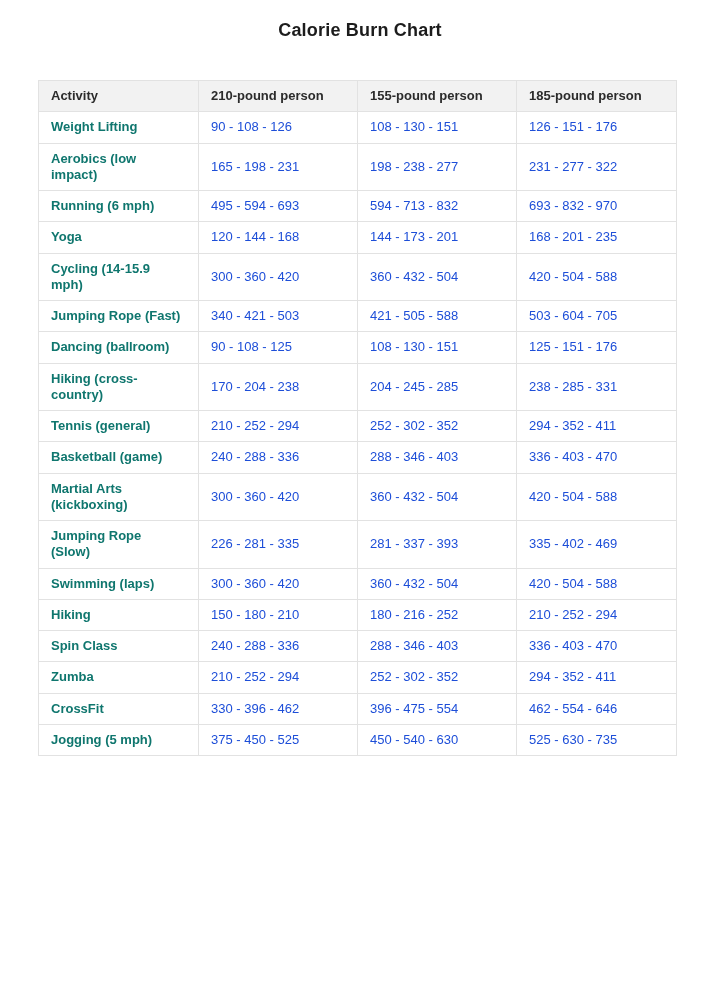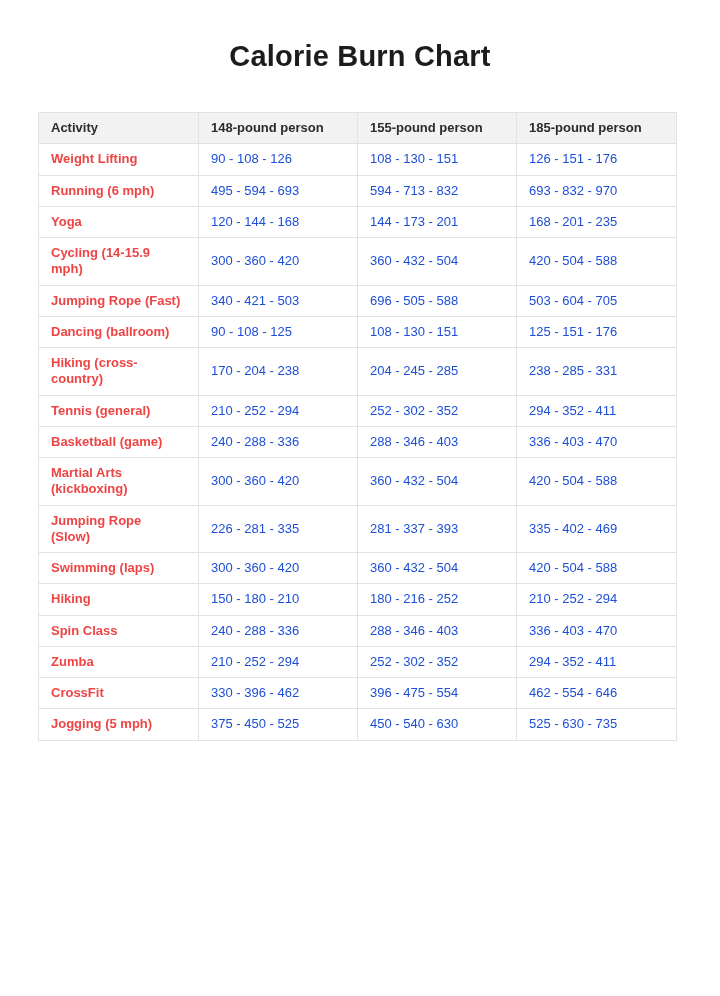--- a/index.html
+++ b/index.html
@@ -7,23 +7,23 @@
     width: 720px; height: 996px;
     background: #ffffff;
     font-family: "Liberation Sans", sans-serif;
   }
   .page {
     width: 720px; height: 996px;
     background: #ffffff;
     overflow: hidden;
   }
   .page-title {
-    margin-top: 40px;
+    margin-top: 20px;
     text-align: center;
-    font-size: 29px;
+    font-size: 18px;
     font-weight: bold;
     color: #1c1c1c;
     letter-spacing: 0.2px;
   }
   table.calorie-table {
     margin: 39px 0 0 38px;
     width: 638px;
     border-collapse: collapse;
     table-layout: fixed;
   }
@@ -36,21 +36,21 @@
     font-size: 13px;
     line-height: 1.25;
   }
   table.calorie-table th {
     background: #f2f2f2;
     font-weight: bold;
     color: #2b2b2b;
   }
   td.activity-cell {
     font-weight: bold;
-    color: #ef4444;
+    color: #0f766e;
     white-space: pre-line;
   }
   td.values-cell {
     font-weight: normal;
     color: #1d4ed8;
   }
   col.c0 { width: 160px; }
   col.c1 { width: 159px; }
   col.c2 { width: 159px; }
   col.c3 { width: 160px; }
@@ -64,31 +64,38 @@
   <table class="calorie-table">
     <colgroup>
       <col class="c0">
         <col class="c1">
         <col class="c2">
         <col class="c3">
     </colgroup>
     <thead>
       <tr id="header-row">
           <th>Activity</th>
-          <th>148-pound person</th>
+          <th>210-pound person</th>
           <th>155-pound person</th>
           <th>185-pound person</th>
         </tr>
     </thead>
     <tbody id="table-body">
         <tr>
           <td class="activity-cell">Weight Lifting</td>
           <td class="values-cell">90 - 108 - 126</td>
           <td class="values-cell">108 - 130 - 151</td>
           <td class="values-cell">126 - 151 - 176</td>
+        </tr>
+        <tr>
+          <td class="activity-cell">Aerobics (low
+impact)</td>
+          <td class="values-cell">165 - 198 - 231</td>
+          <td class="values-cell">198 - 238 - 277</td>
+          <td class="values-cell">231 - 277 - 322</td>
         </tr>
         <tr>
           <td class="activity-cell">Running (6 mph)</td>
           <td class="values-cell">495 - 594 - 693</td>
           <td class="values-cell">594 - 713 - 832</td>
           <td class="values-cell">693 - 832 - 970</td>
         </tr>
         <tr>
           <td class="activity-cell">Yoga</td>
           <td class="values-cell">120 - 144 - 168</td>
@@ -98,21 +105,21 @@
         <tr>
           <td class="activity-cell">Cycling (14-15.9
 mph)</td>
           <td class="values-cell">300 - 360 - 420</td>
           <td class="values-cell">360 - 432 - 504</td>
           <td class="values-cell">420 - 504 - 588</td>
         </tr>
         <tr>
           <td class="activity-cell">Jumping Rope (Fast)</td>
           <td class="values-cell">340 - 421 - 503</td>
-          <td class="values-cell">696 - 505 - 588</td>
+          <td class="values-cell">421 - 505 - 588</td>
           <td class="values-cell">503 - 604 - 705</td>
         </tr>
         <tr>
           <td class="activity-cell">Dancing (ballroom)</td>
           <td class="values-cell">90 - 108 - 125</td>
           <td class="values-cell">108 - 130 - 151</td>
           <td class="values-cell">125 - 151 - 176</td>
         </tr>
         <tr>
           <td class="activity-cell">Hiking (cross-

